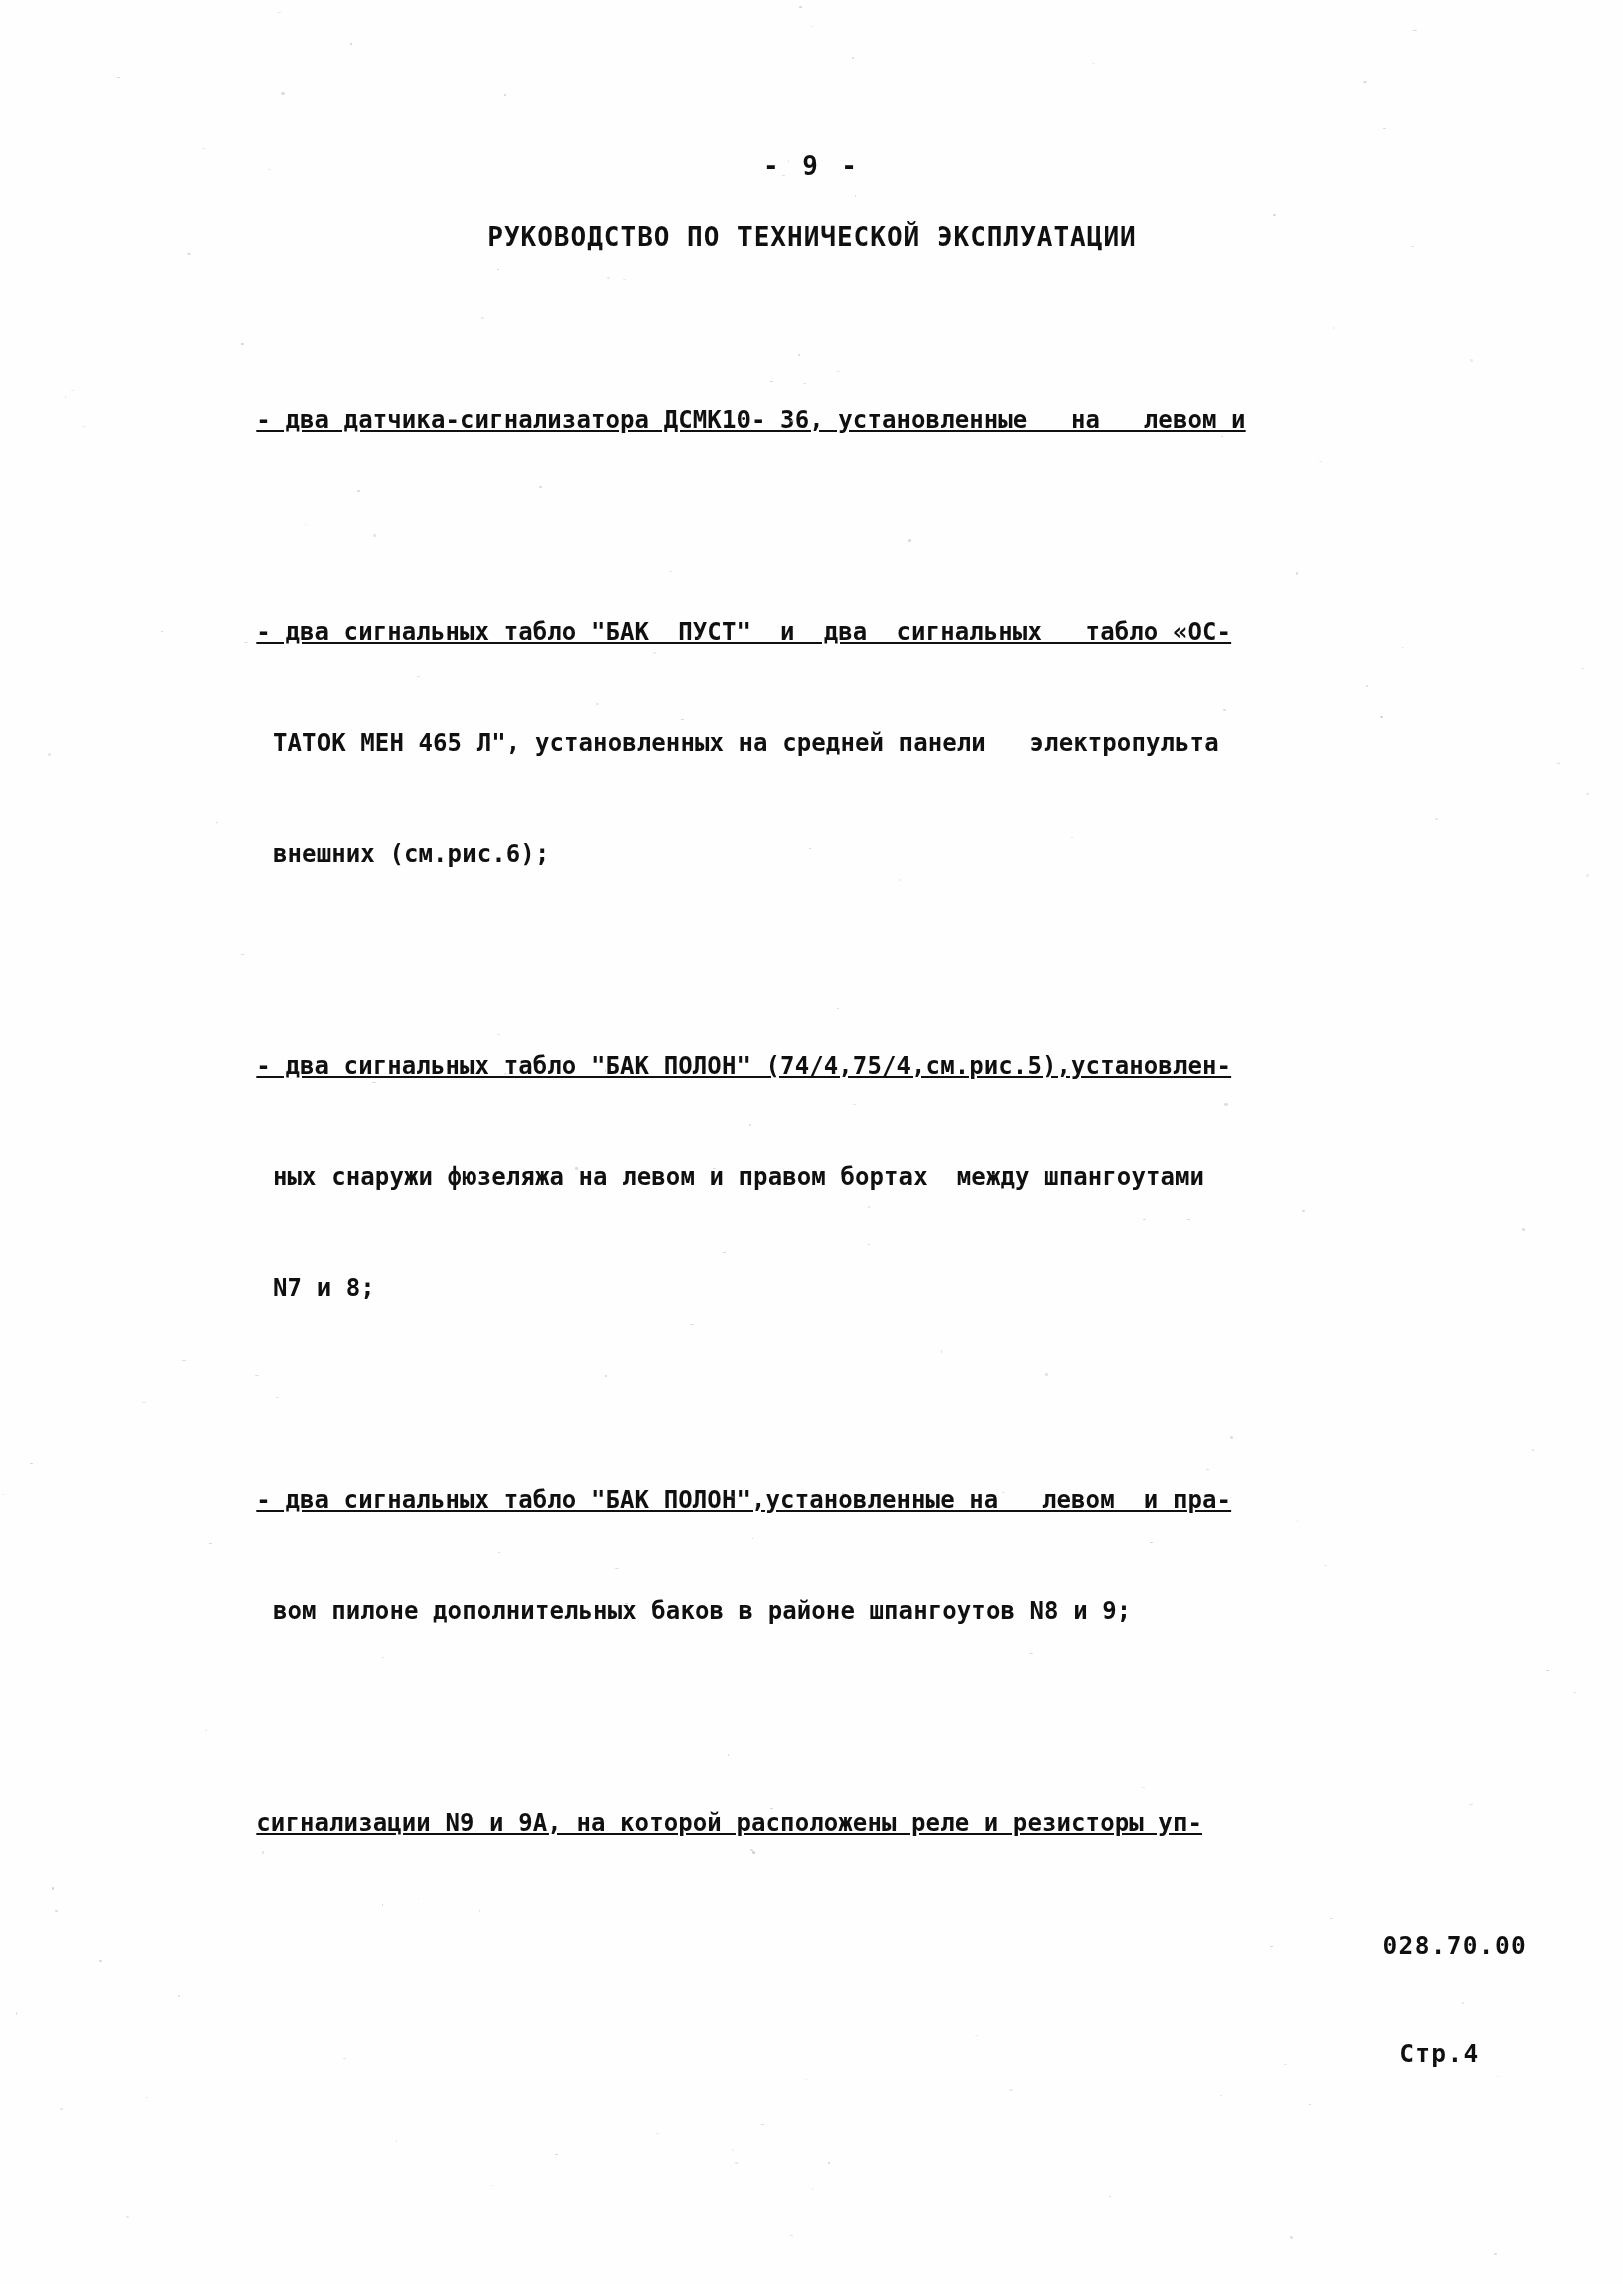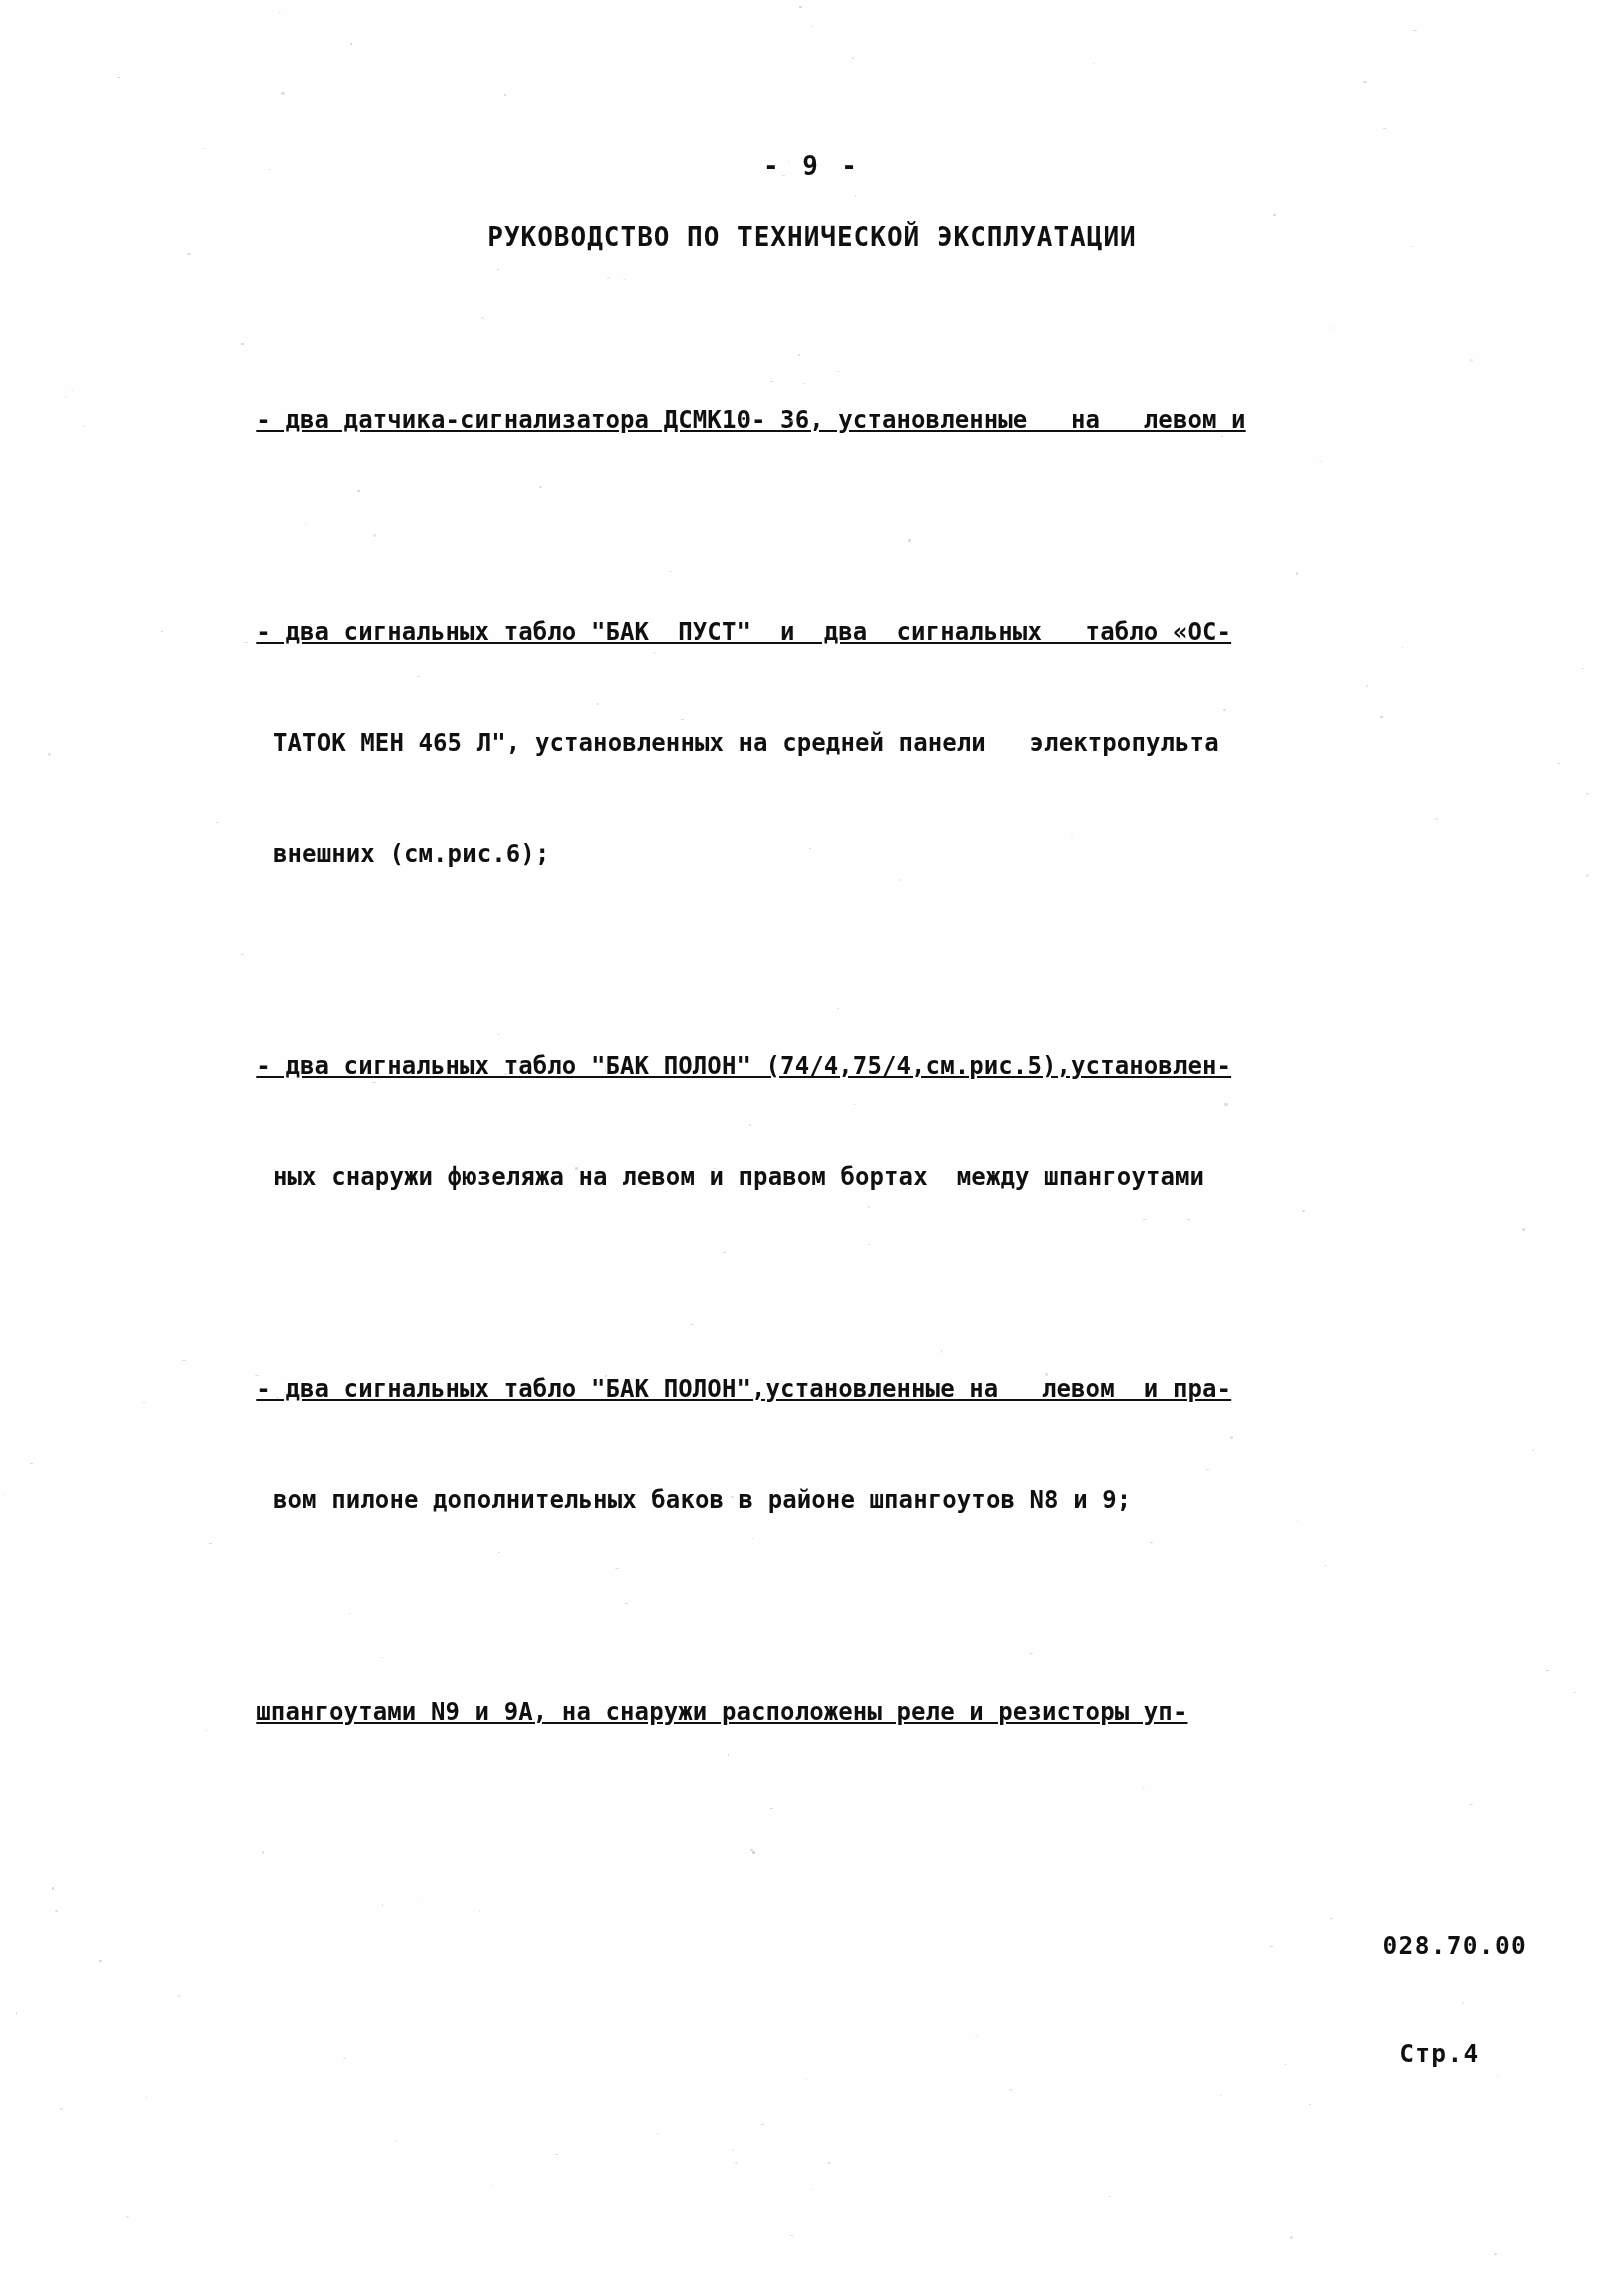--- a/index.html
+++ b/index.html
@@ -102,29 +102,30 @@
 
       <div class="para bullet">
         <span class="ln">- два сигнальных табло "БАК  ПУСТ"  и  два  сигнальных   табло «ОС-</span>
         <span class="ln">ТАТОК МЕН 465 Л", установленных на средней панели   электропульта</span>
         <span class="ln">внешних (см.рис.6);</span>
       </div>
 
       <div class="para bullet">
         <span class="ln">- два сигнальных табло "БАК ПОЛОН" (74/4,75/4,см.рис.5),установлен-</span>
         <span class="ln">ных снаружи фюзеляжа на левом и правом бортах  между шпангоутами</span>
+        <span class="ln">N7 и 8;</span>
       </div>
 
       <div class="para bullet">
         <span class="ln">- два сигнальных табло "БАК ПОЛОН",установленные на   левом  и пра-</span>
         <span class="ln">вом пилоне дополнительных баков в районе шпангоутов N8 и 9;</span>
       </div>
 
       <div class="para bullet">
-        <span class="ln">шпангоутами N9 и 9А, на снаружи расположены реле и резисторы уп-</span>
+        <span class="ln">сигнализации N9 и 9А, на которой расположены реле и резисторы уп-</span>
       </div>
 
     </div>
 
     <div class="footer">
       <div>028.70.00</div>
       <div class="stranitsa">Стр.4</div>
     </div>
 
   </div>

